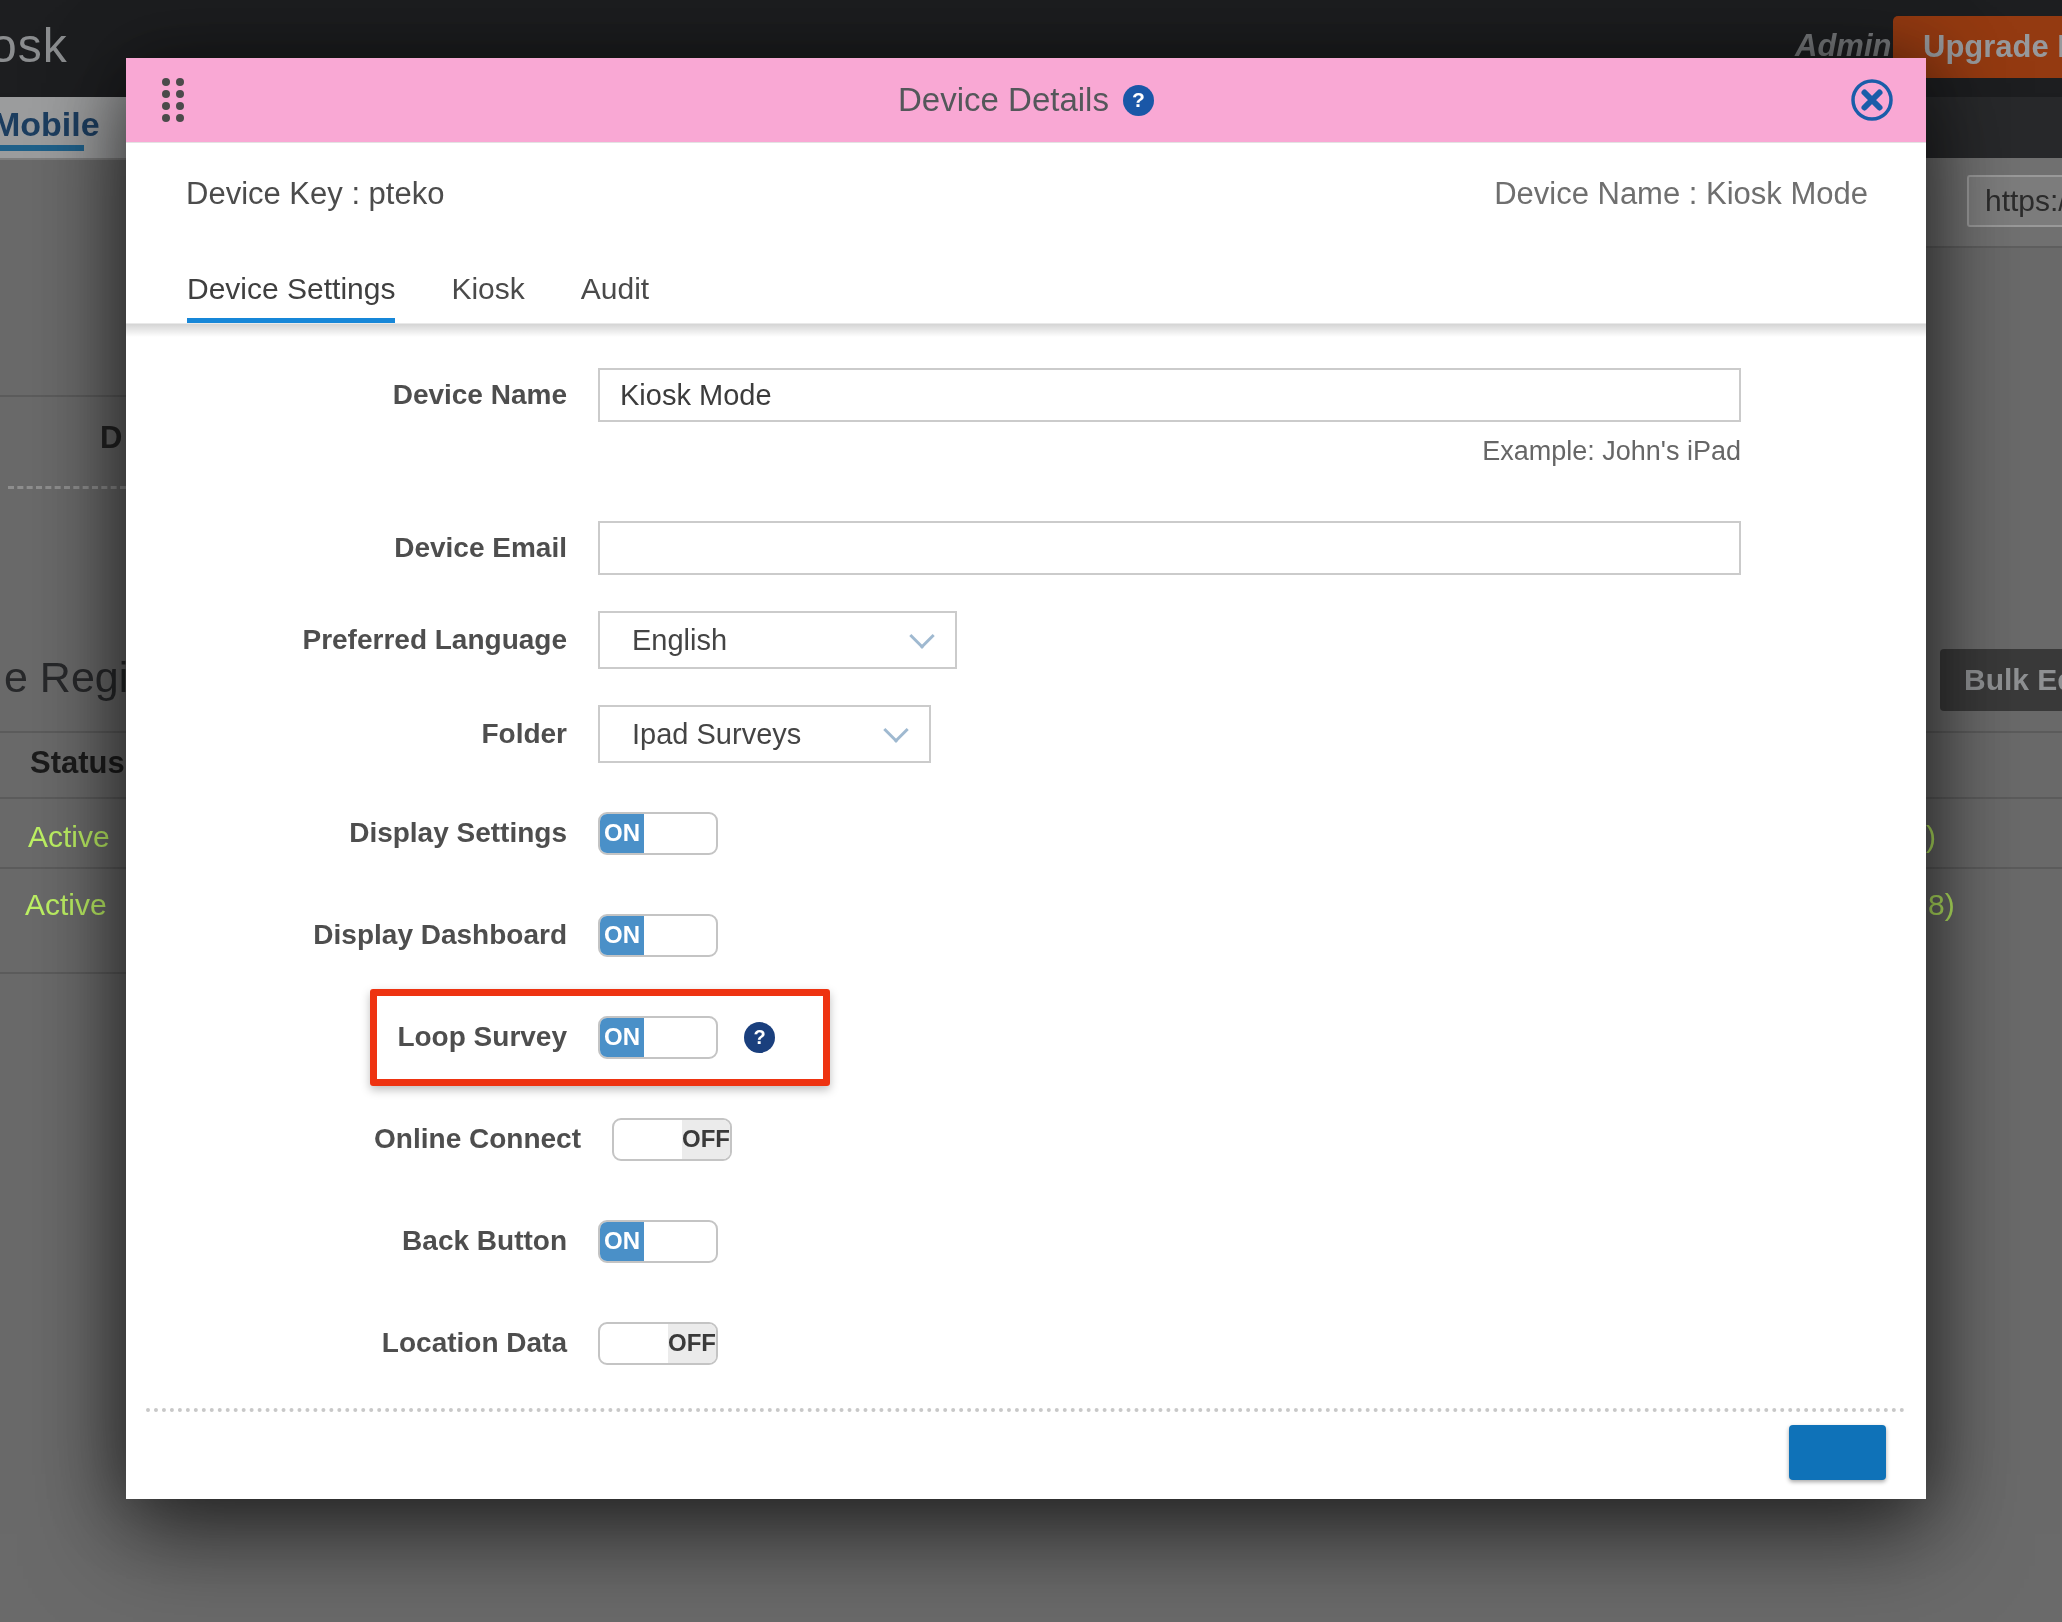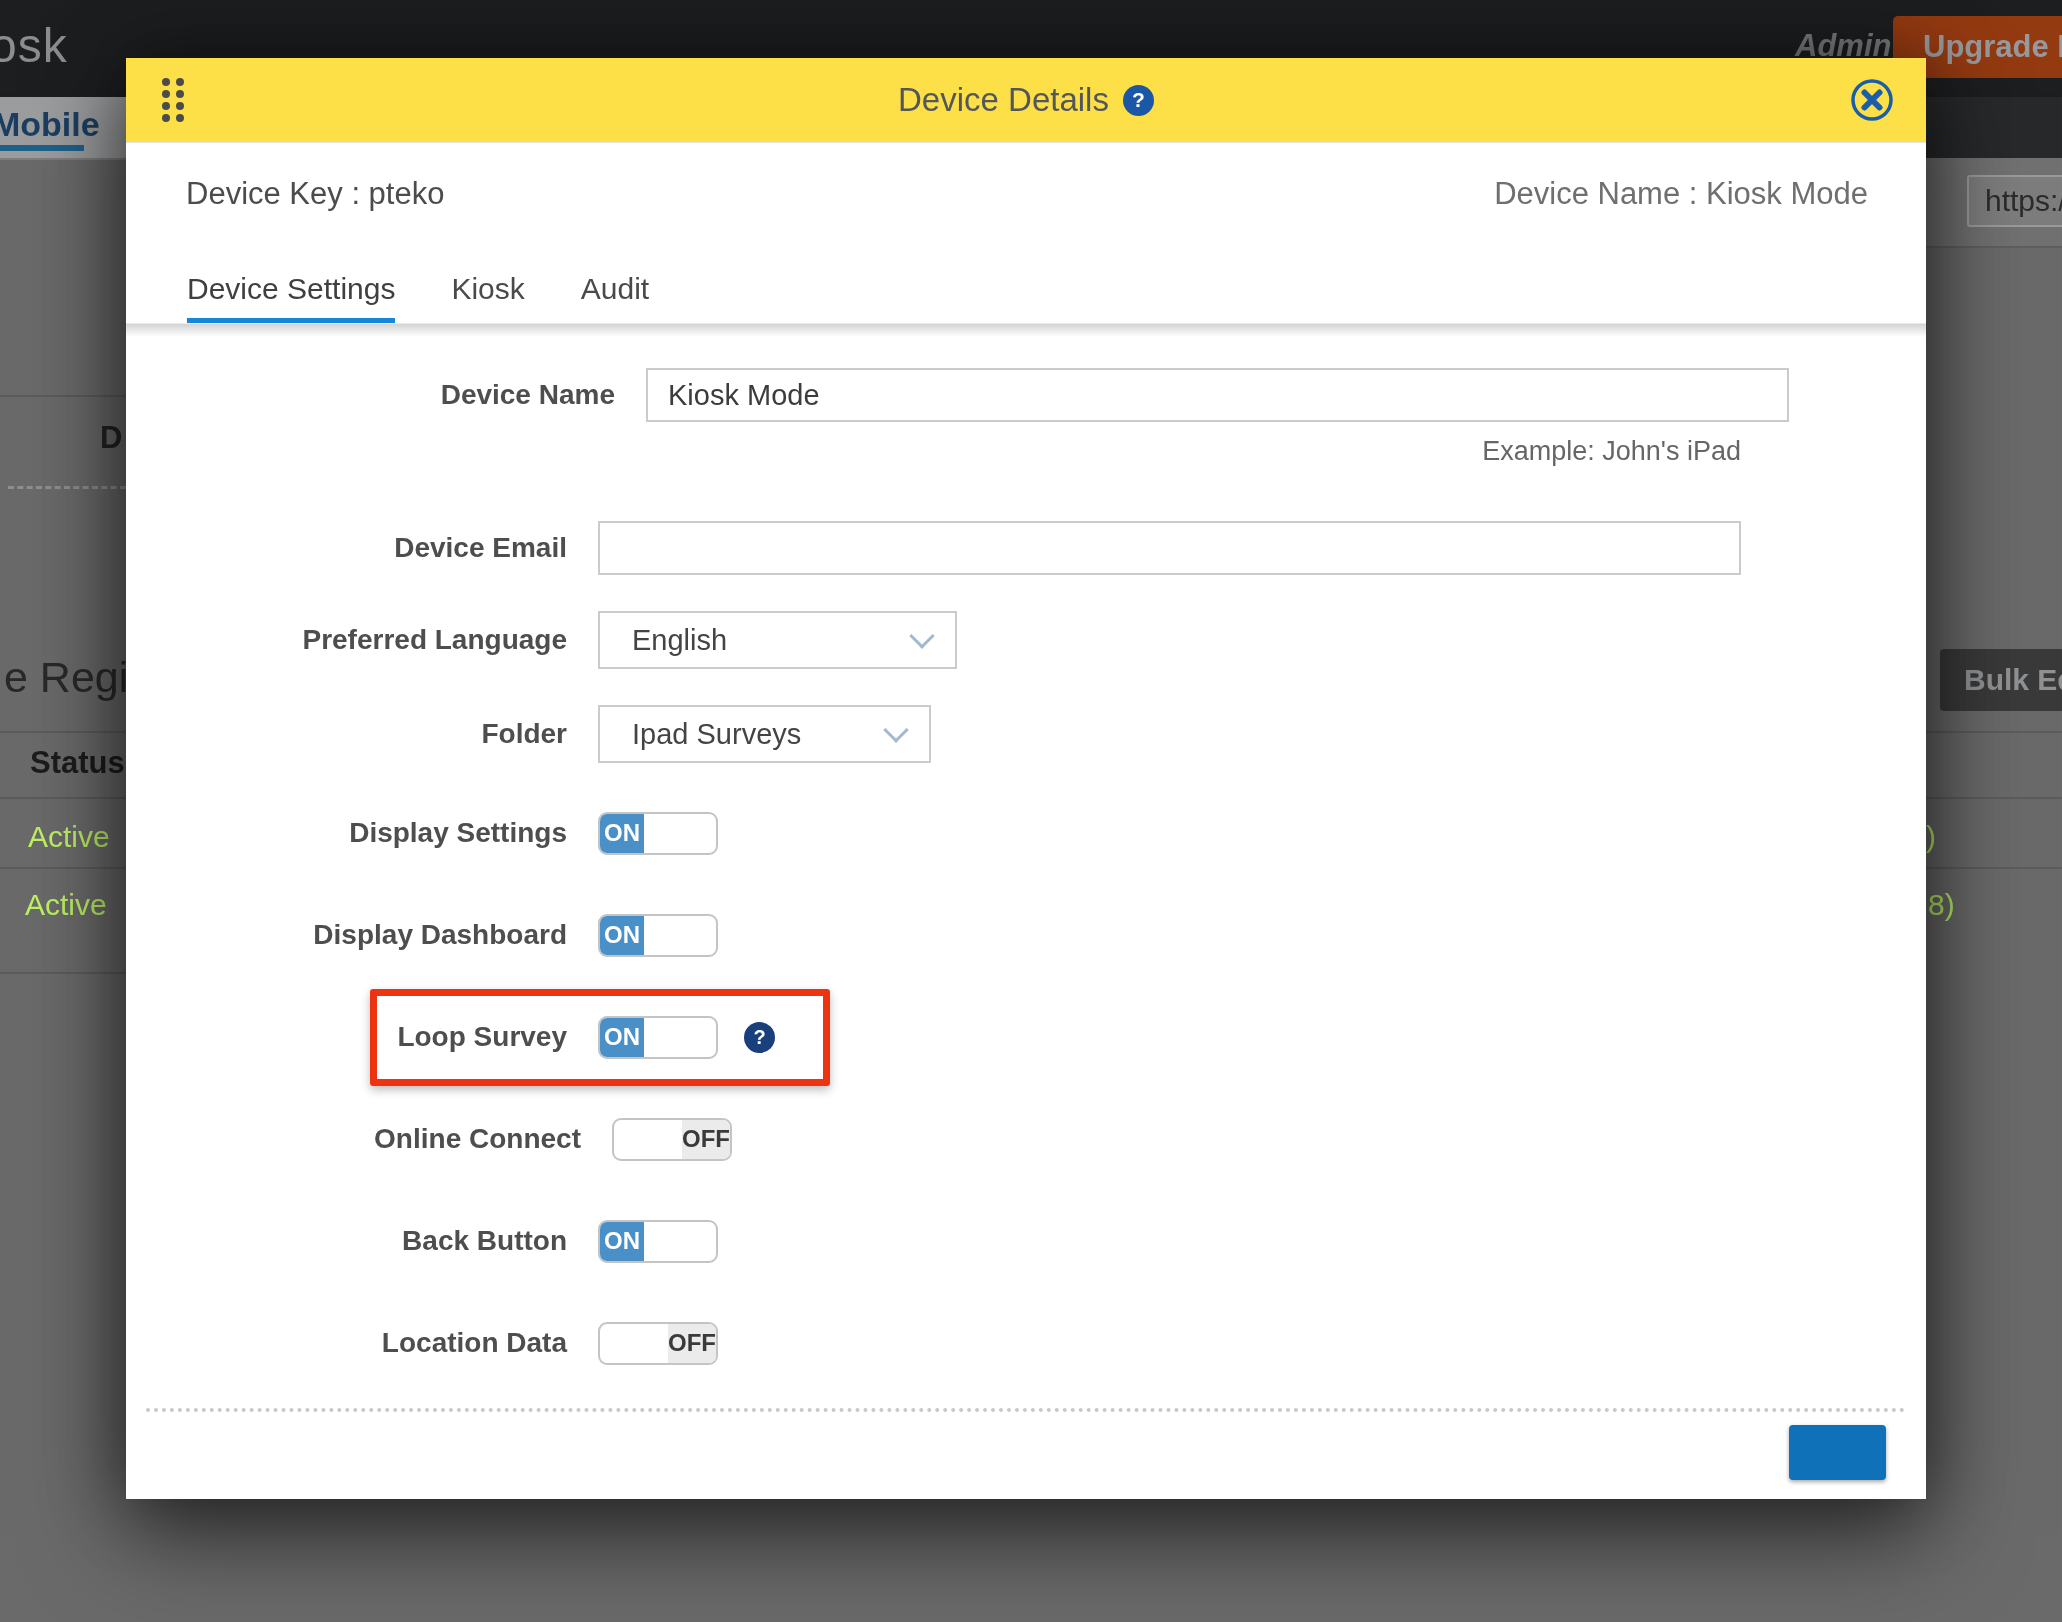--- a/index.html
+++ b/index.html
@@ -27,21 +27,21 @@
   .bgdash{position:absolute;border-top:3px dashed #8f8f8f;height:0;}
   .partial-d{position:absolute;left:100px;top:420px;font-size:31px;font-weight:bold;color:#232323;}
   .section-title{position:absolute;left:4px;top:653px;font-size:43px;color:#28292b;white-space:nowrap;}
   .status-h{position:absolute;left:30px;top:745px;font-size:31px;font-weight:bold;color:#1c1c1c;}
   .cell{position:absolute;font-size:30px;color:#bef264;}
   .bulk-edit{position:absolute;left:1940px;top:649px;width:160px;height:62px;background:#3a3a3a;border-radius:4px;
     color:#8f9193;font-size:30px;font-weight:bold;display:flex;align-items:center;padding-left:24px;white-space:nowrap;}
   
   .modal{position:absolute;left:126px;top:58px;width:1800px;height:1441px;background:#ffffff;
     box-shadow:0 35px 90px rgba(0,0,0,.55), 0 0 70px rgba(0,0,0,.40);}
-  .m-header{position:absolute;left:0;top:0;width:100%;height:84px;background:#fde047;border-bottom:1px solid #e3e3e3;}
+  .m-header{position:absolute;left:0;top:0;width:100%;height:84px;background:#f9a8d4;border-bottom:1px solid #e3e3e3;}
   .m-title-wrap{position:absolute;left:0;top:0;width:100%;height:84px;display:flex;align-items:center;justify-content:center;gap:14px;}
   .m-title{font-size:33px;color:#54575a;}
   .help-dot{width:31px;height:31px;border-radius:50%;background:#1a57a7;color:#fff;font-size:21px;font-weight:bold;
     display:flex;align-items:center;justify-content:center;}
   .drag-handle{position:absolute;left:34px;top:18px;}
   .close-btn{position:absolute;right:30px;top:18px;width:48px;height:48px;cursor:pointer;}
   .m-keyrow{position:absolute;left:0;top:84px;width:100%;height:112px;}
   .m-key{position:absolute;left:60px;top:34px;font-size:31px;color:#4c4c4c;}
   .m-name{position:absolute;right:58px;top:34px;font-size:31px;color:#6f6f6f;}
   .tabs{position:absolute;left:0;top:196px;width:100%;height:70px;border-bottom:1px solid #e9e9e9;
@@ -143,21 +143,21 @@
     <span class="m-key">Device Key : pteko</span>
     <span class="m-name">Device Name : Kiosk Mode</span>
   </div>
 
   <div class="tabs">
     <span class="tab active">Device Settings</span>
     <span class="tab">Kiosk</span>
     <span class="tab">Audit</span>
   </div>
 
-  <div class="frow" style="top:310px;padding-left:48px;">
+  <div class="frow" style="top:310px;">
     <span class="lbl">Device Name</span>
     <input class="tinput" type="text" value="Kiosk Mode" style="">
   </div>
   <div class="helper">Example: John's iPad</div>
 
   <div class="frow" style="top:463px;">
     <span class="lbl">Device Email</span>
     <input class="tinput" type="text" value="" style="">
   </div>
 

